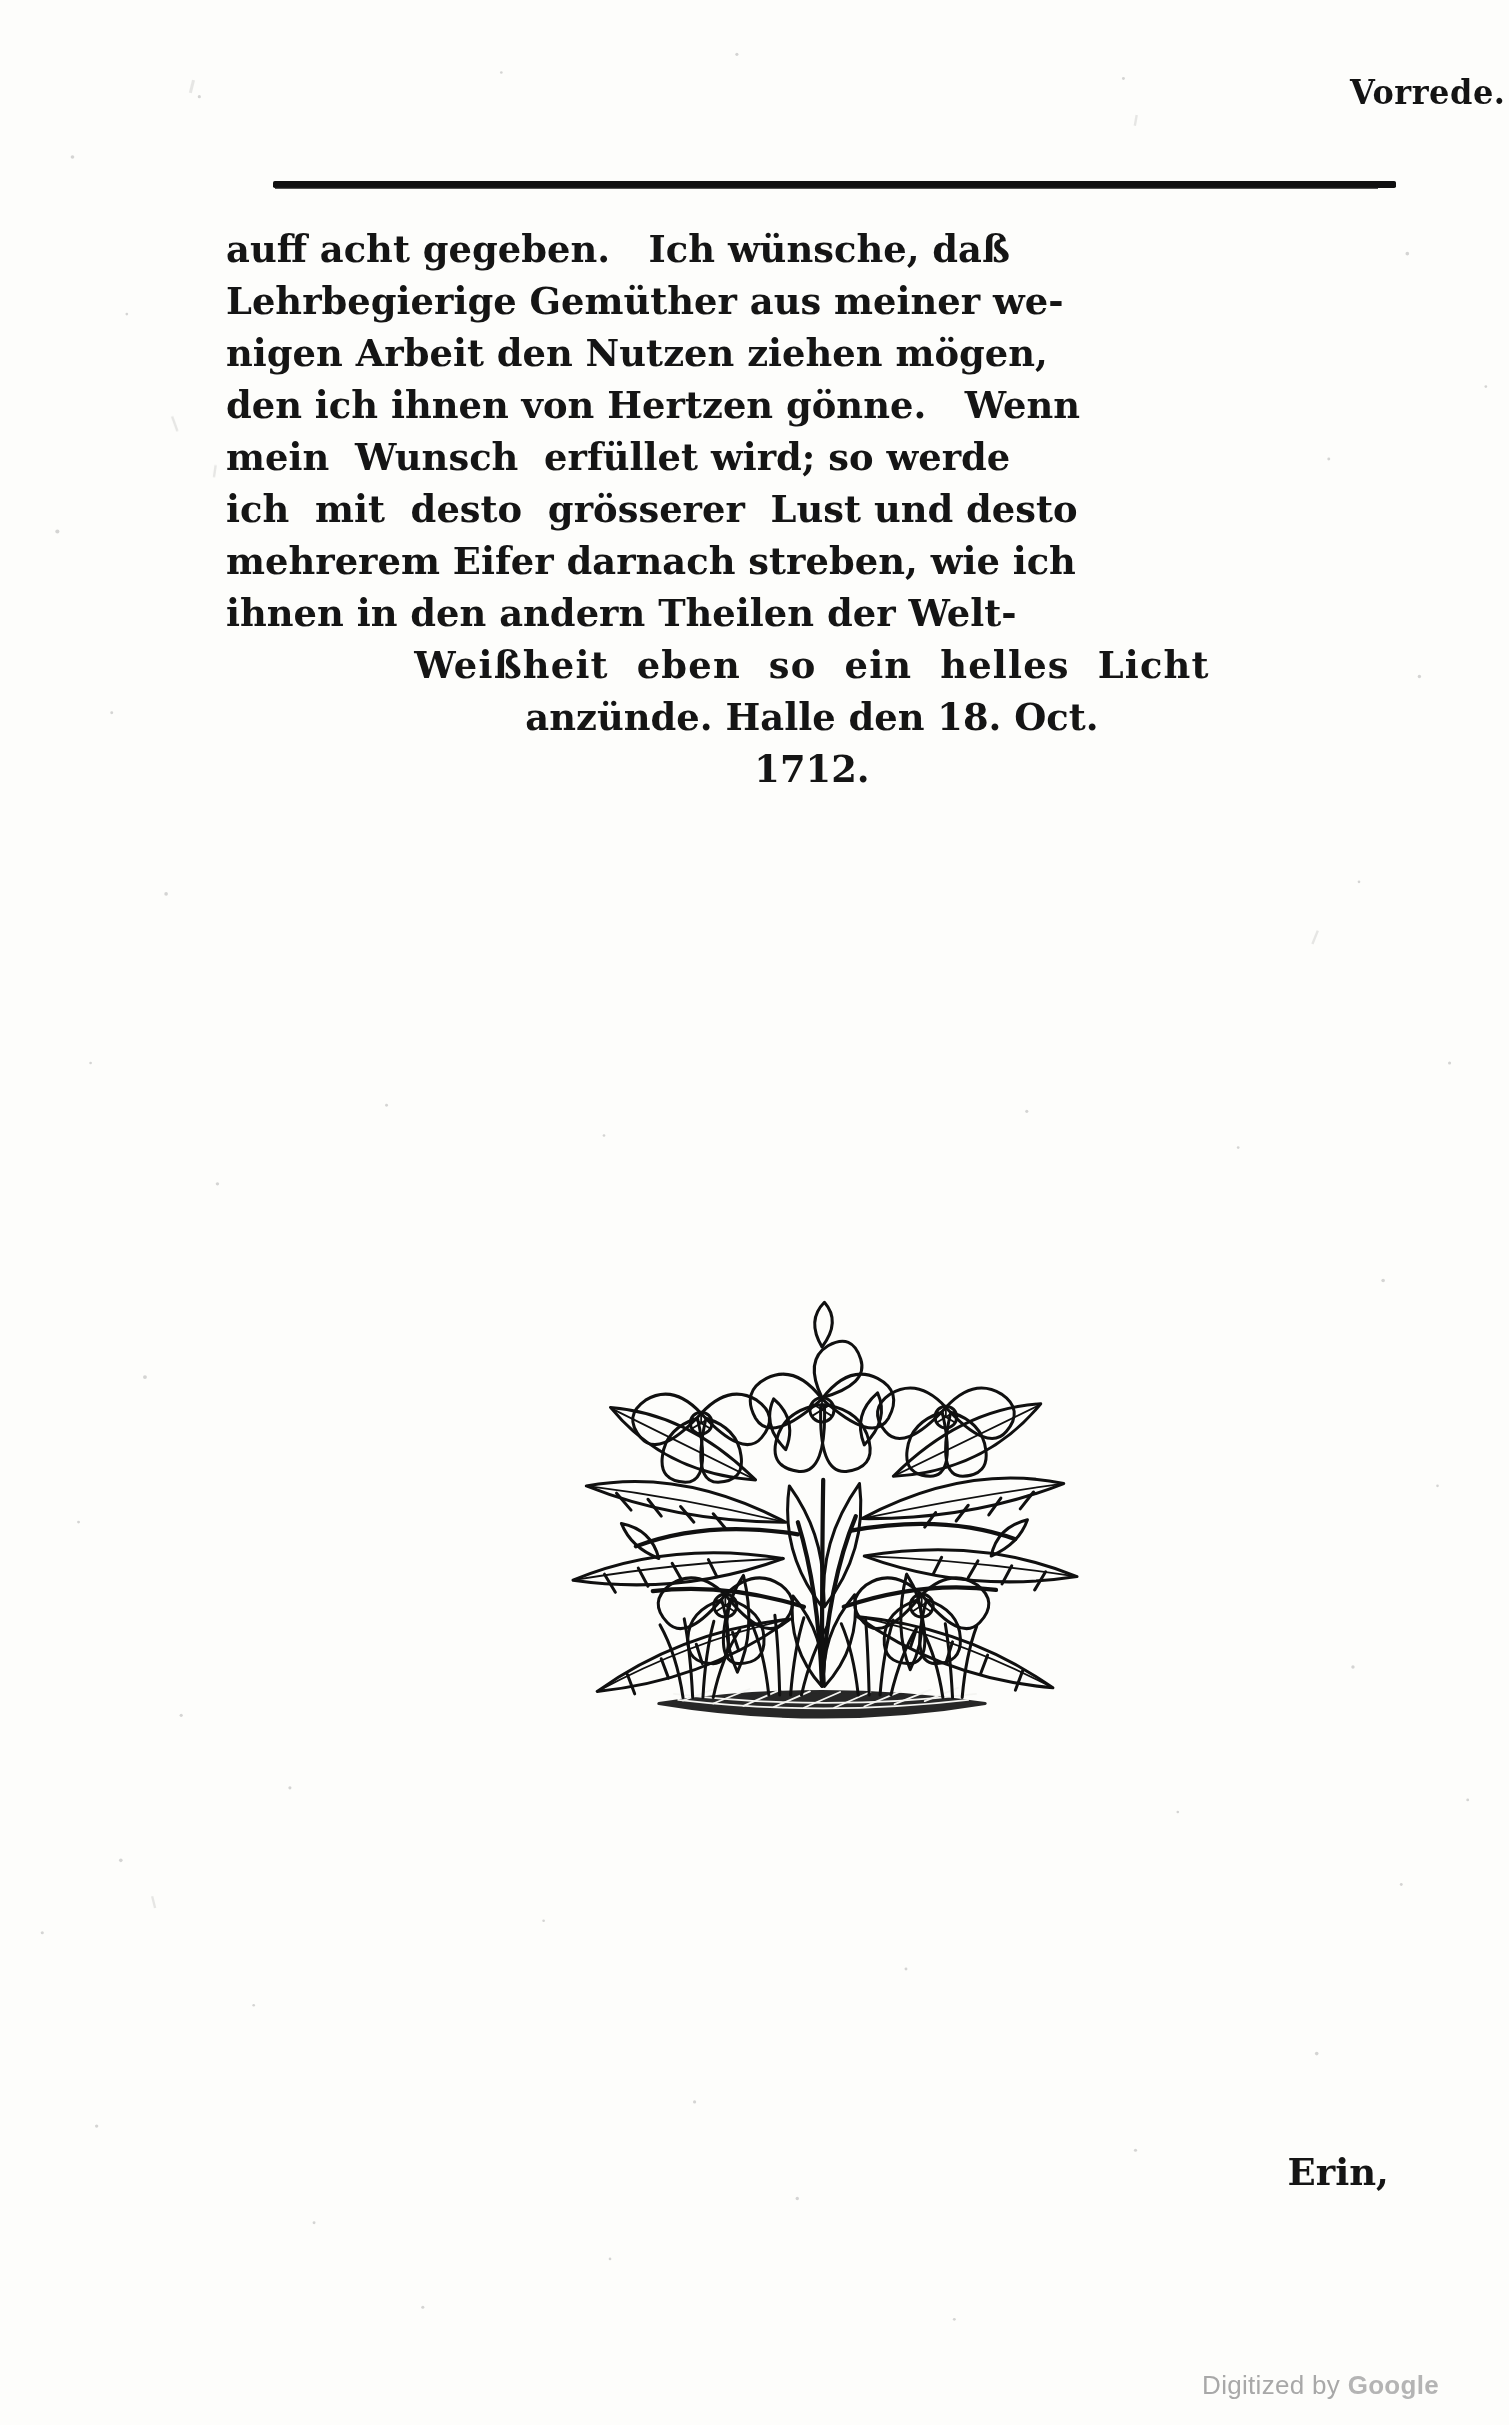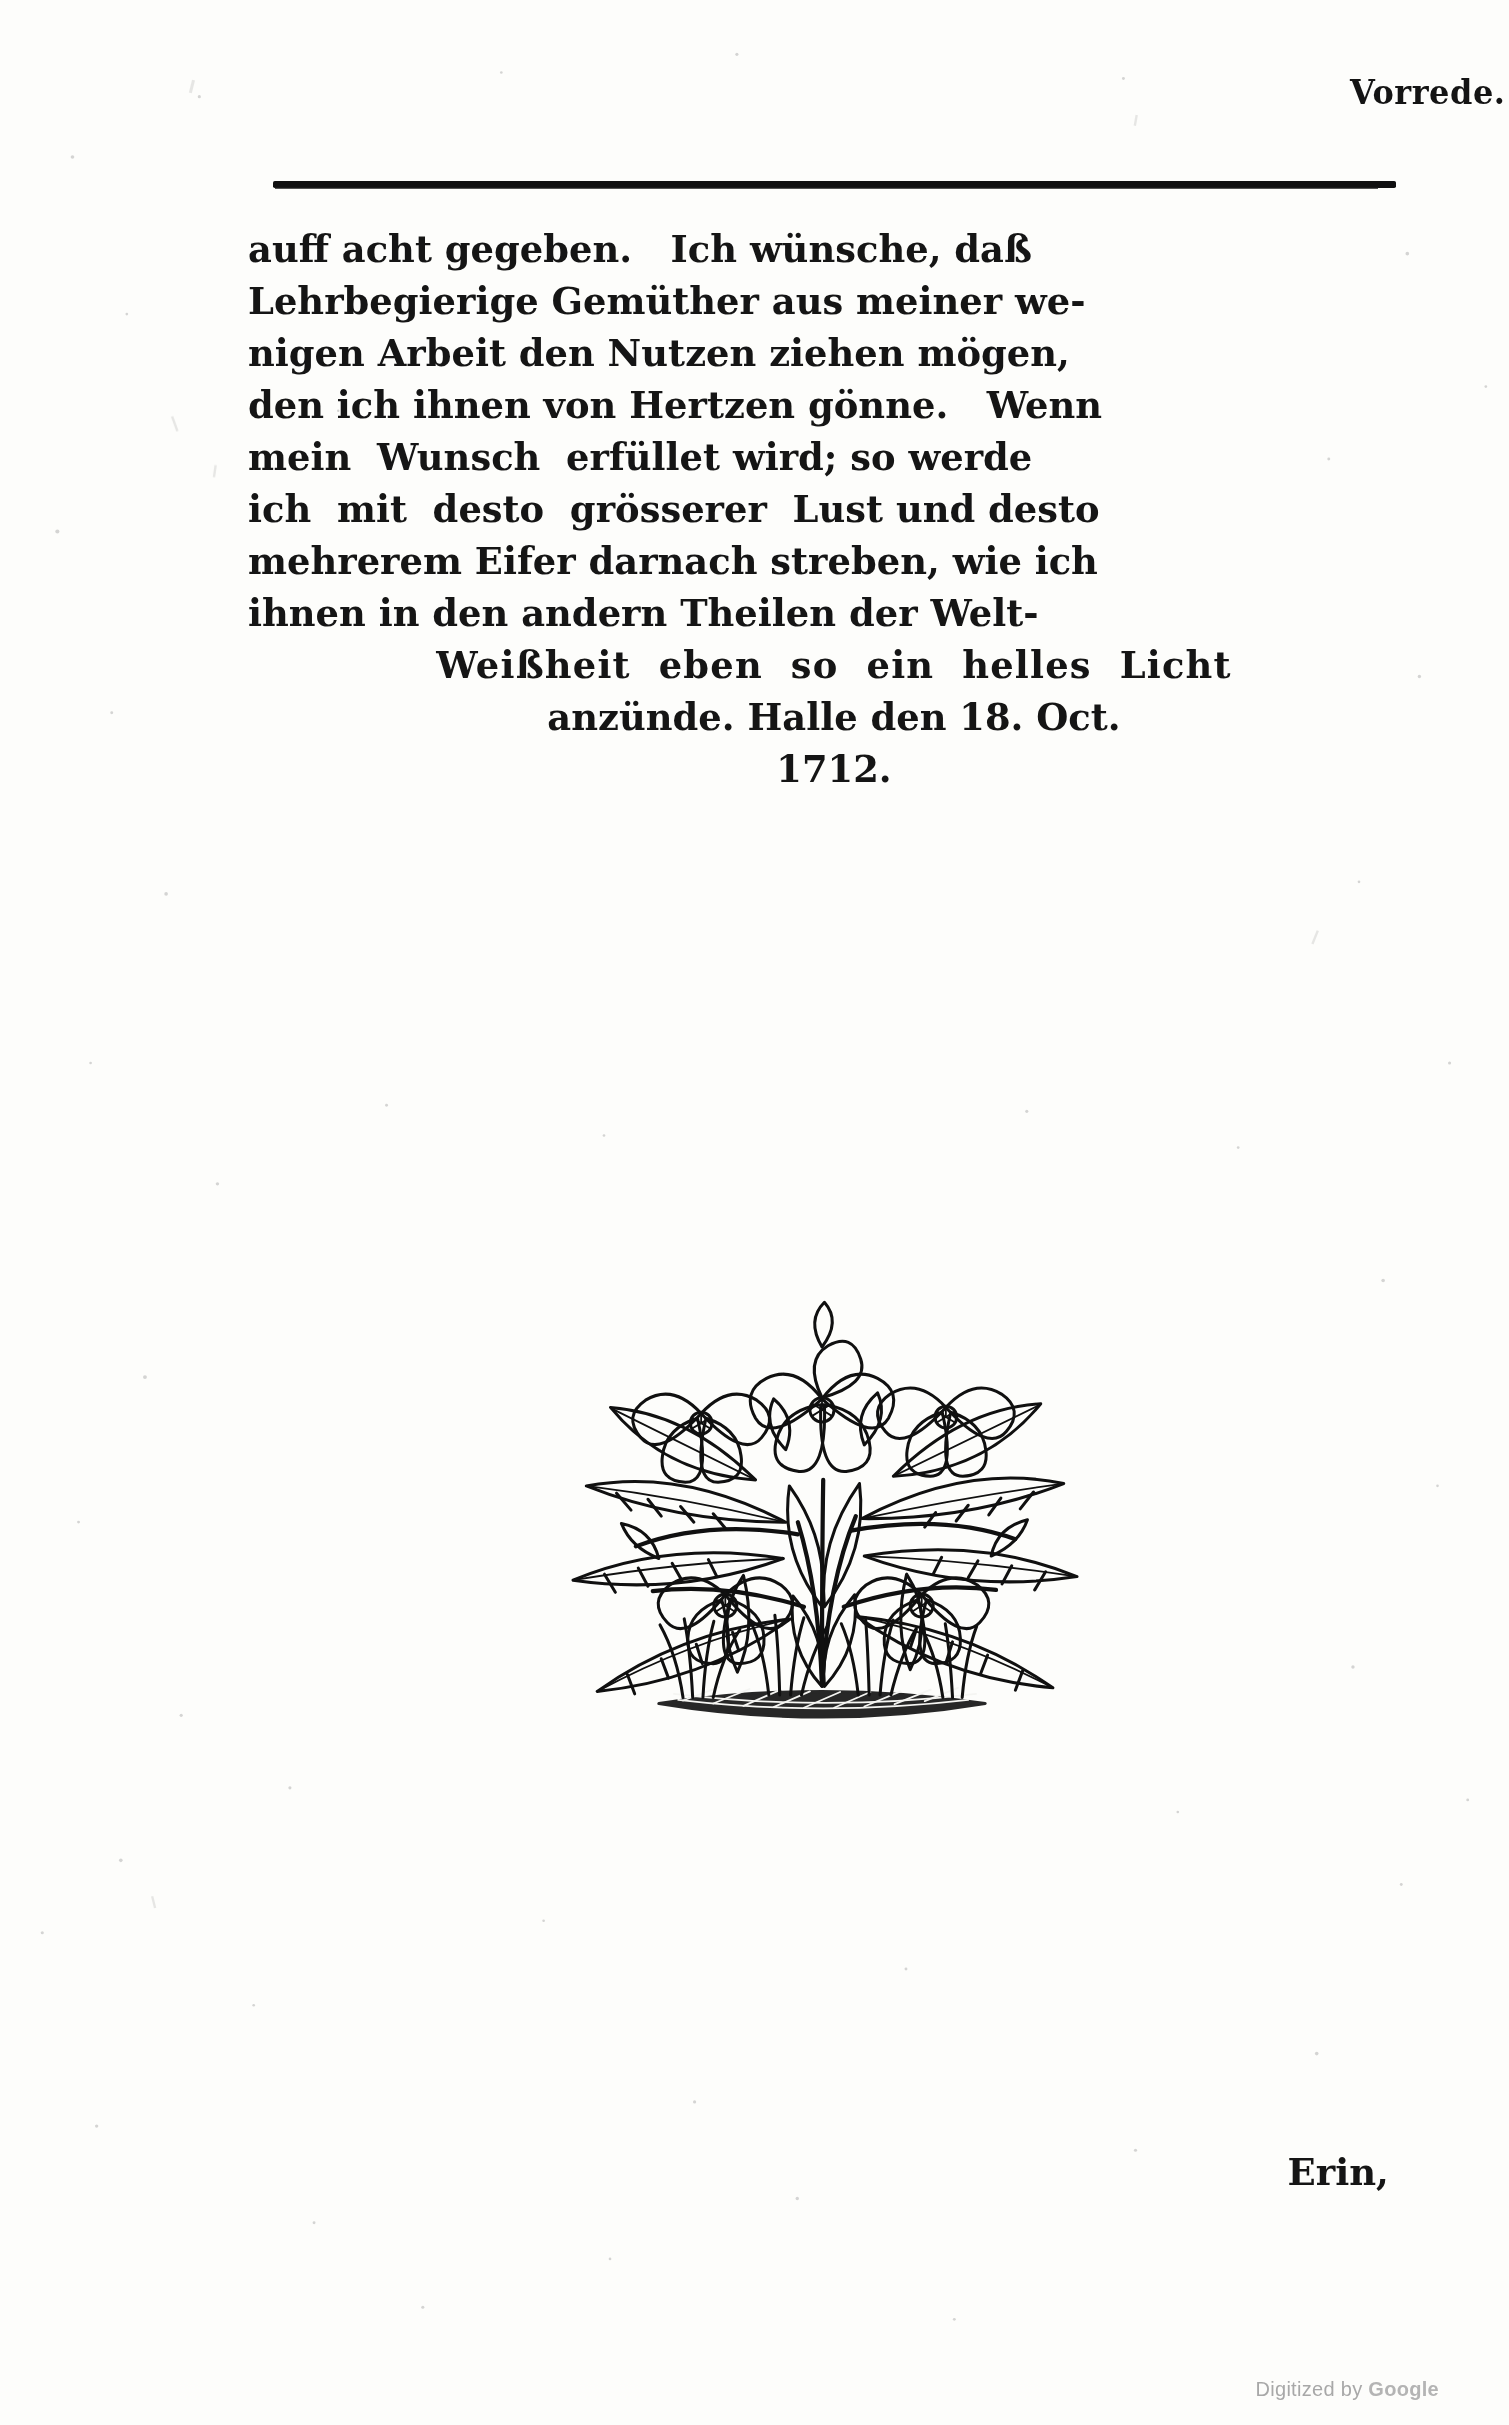--- a/index.html
+++ b/index.html
@@ -66,21 +66,21 @@
     top: 6px;
     height: 2.4px;
     background: #1a1a1a;
     opacity: .75;
   }
 
   
   #textblock {
     position: absolute;
     top: 223px;
-    left: 248px;
+    left: 226px;
     width: 1172px;
   }
   .tline {
     color: #151515;
     font-family: "DejaVu Serif", serif;
     font-weight: 700;
     font-size: 38px;
     line-height: 52px;
     white-space: pre;
     transform: scaleX(.97);
@@ -113,21 +113,21 @@
     color: #151515;
     margin-left: 12px;
   }
 
   
   #digitized {
     position: absolute;
     bottom: 25px;
     right: 71px;
     font-family: "Liberation Sans", sans-serif;
-    font-size: 20px;
+    font-size: 26px;
     color: #a8a8a8;
     letter-spacing: 0.3px;
   }
   #digitized .g { font-weight: 700; color: #b4b4b4; }
 </style>
 </head>
 <body>
 
 <div id="page">
 

